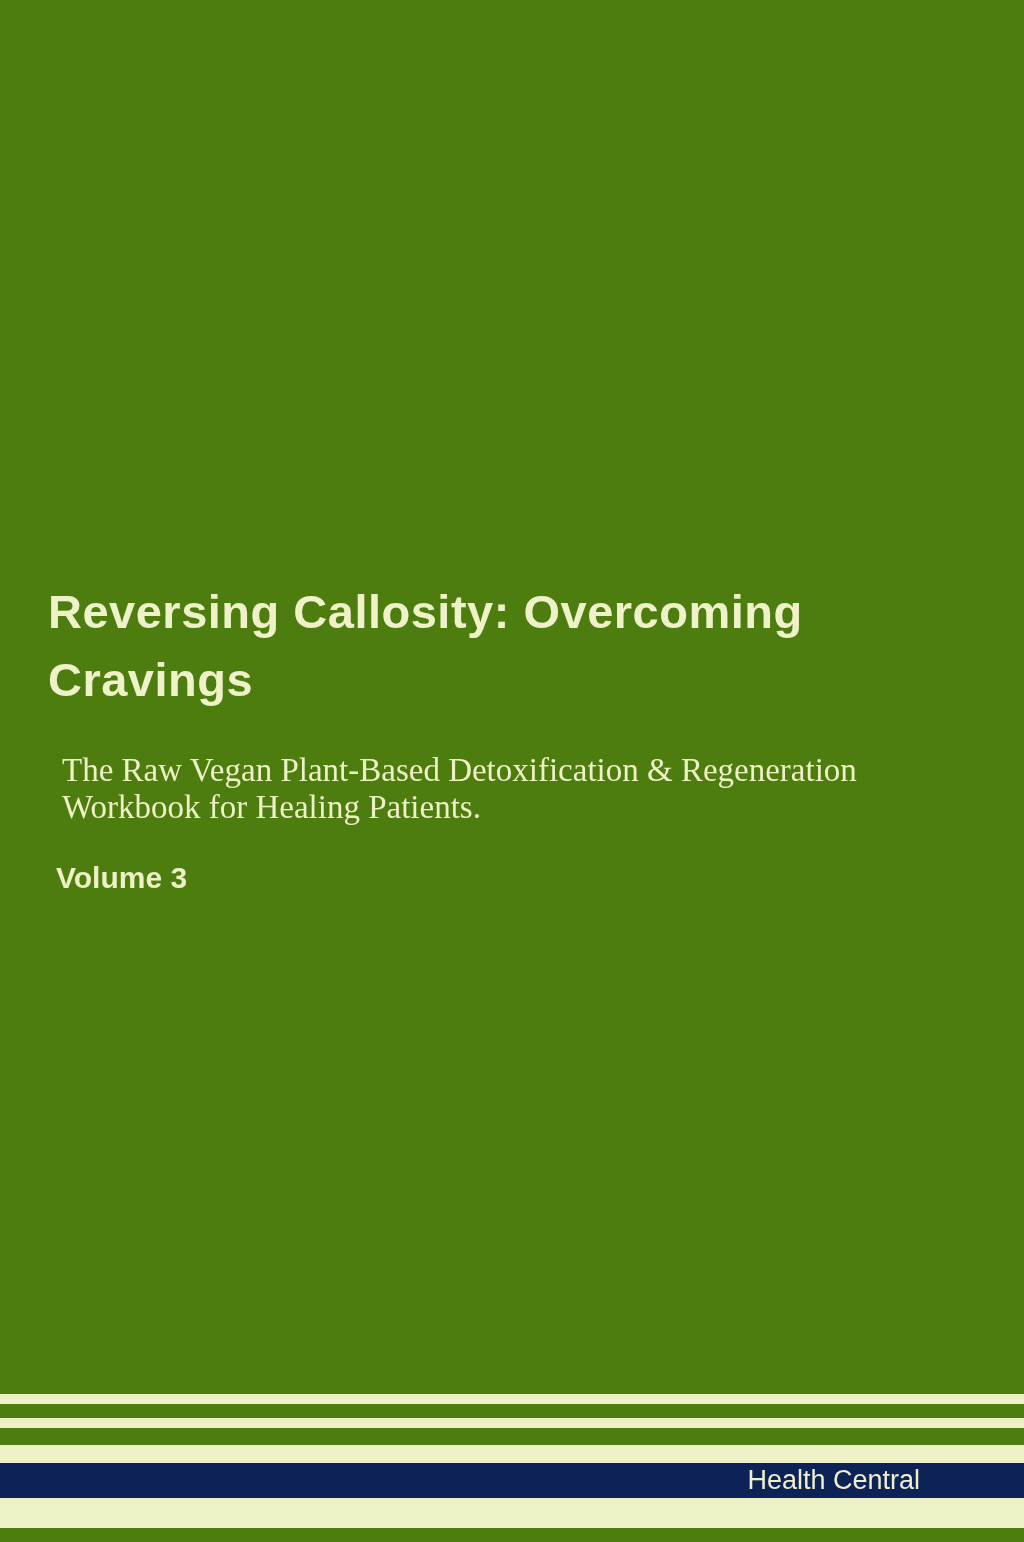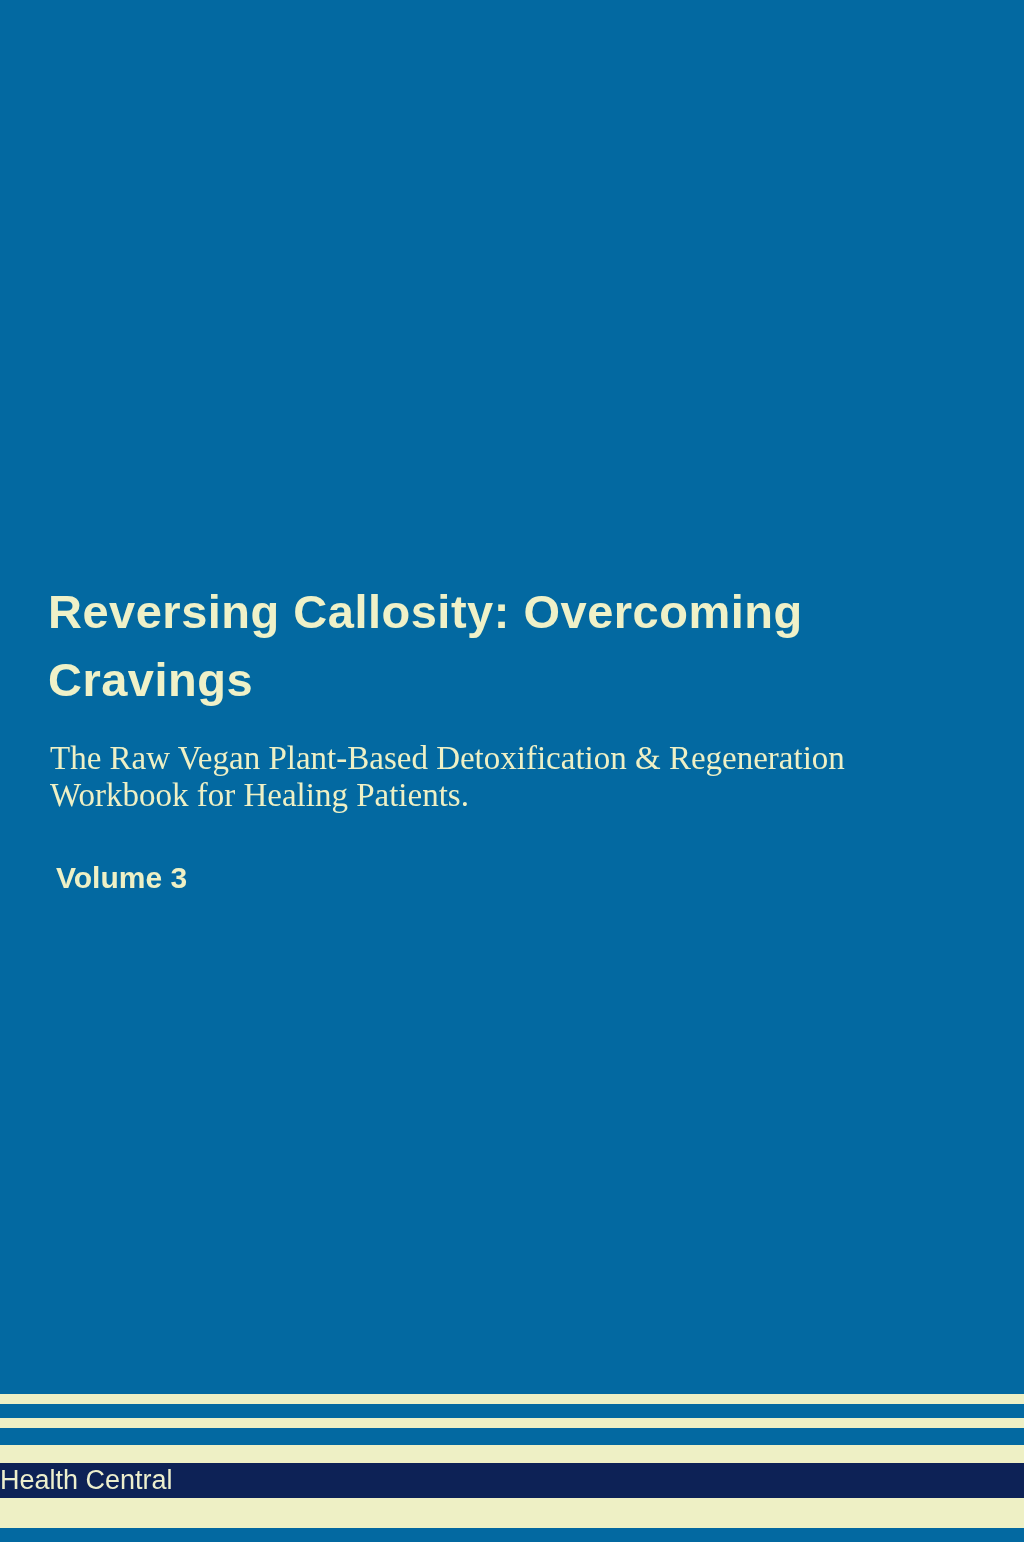--- a/index.html
+++ b/index.html
@@ -9,42 +9,42 @@
   body {
     width: 1024px;
     height: 1542px;
     overflow: hidden;
     font-family: "Liberation Sans", sans-serif;
   }
   .cover {
     position: relative;
     width: 1024px;
     height: 1542px;
-    background: #0369a1;
+    background: #4d7c0f;
     color: #eef0c5;
   }
   .book-title {
     position: absolute;
     left: 48px;
     top: 578px;
     width: 880px;
     margin: 0;
     font-family: "Liberation Sans", sans-serif;
     font-weight: bold;
     font-size: 47px;
     line-height: 68px;
     letter-spacing: 0.5px;
     color: #eff1c8;
   }
   .book-subtitle {
     position: absolute;
     left: 46px;
     top: 736px;
     width: 880px;
-    margin: 4px;
+    margin: 16px;
     font-family: "Liberation Serif", serif;
     font-weight: normal;
     font-size: 33px;
     line-height: 37px;
     color: #eef0c5;
   }
   .volume-label {
     position: absolute;
     left: 48px;
     top: 852px;
@@ -67,20 +67,21 @@
   .stripe-4 { top: 1498px; height: 30px; }
   .publisher-band {
     position: absolute;
     left: 0;
     top: 1463px;
     width: 1024px;
     height: 35px;
     background: #0d2256;
     display: flex;
     align-items: center;
+    justify-content: flex-end;
     padding-right: 104px;
     box-sizing: border-box;
   }
   .publisher-name {
     font-family: "Liberation Sans", sans-serif;
     font-weight: normal;
     font-size: 27px;
     color: #edefcd;
   }
 </style>

